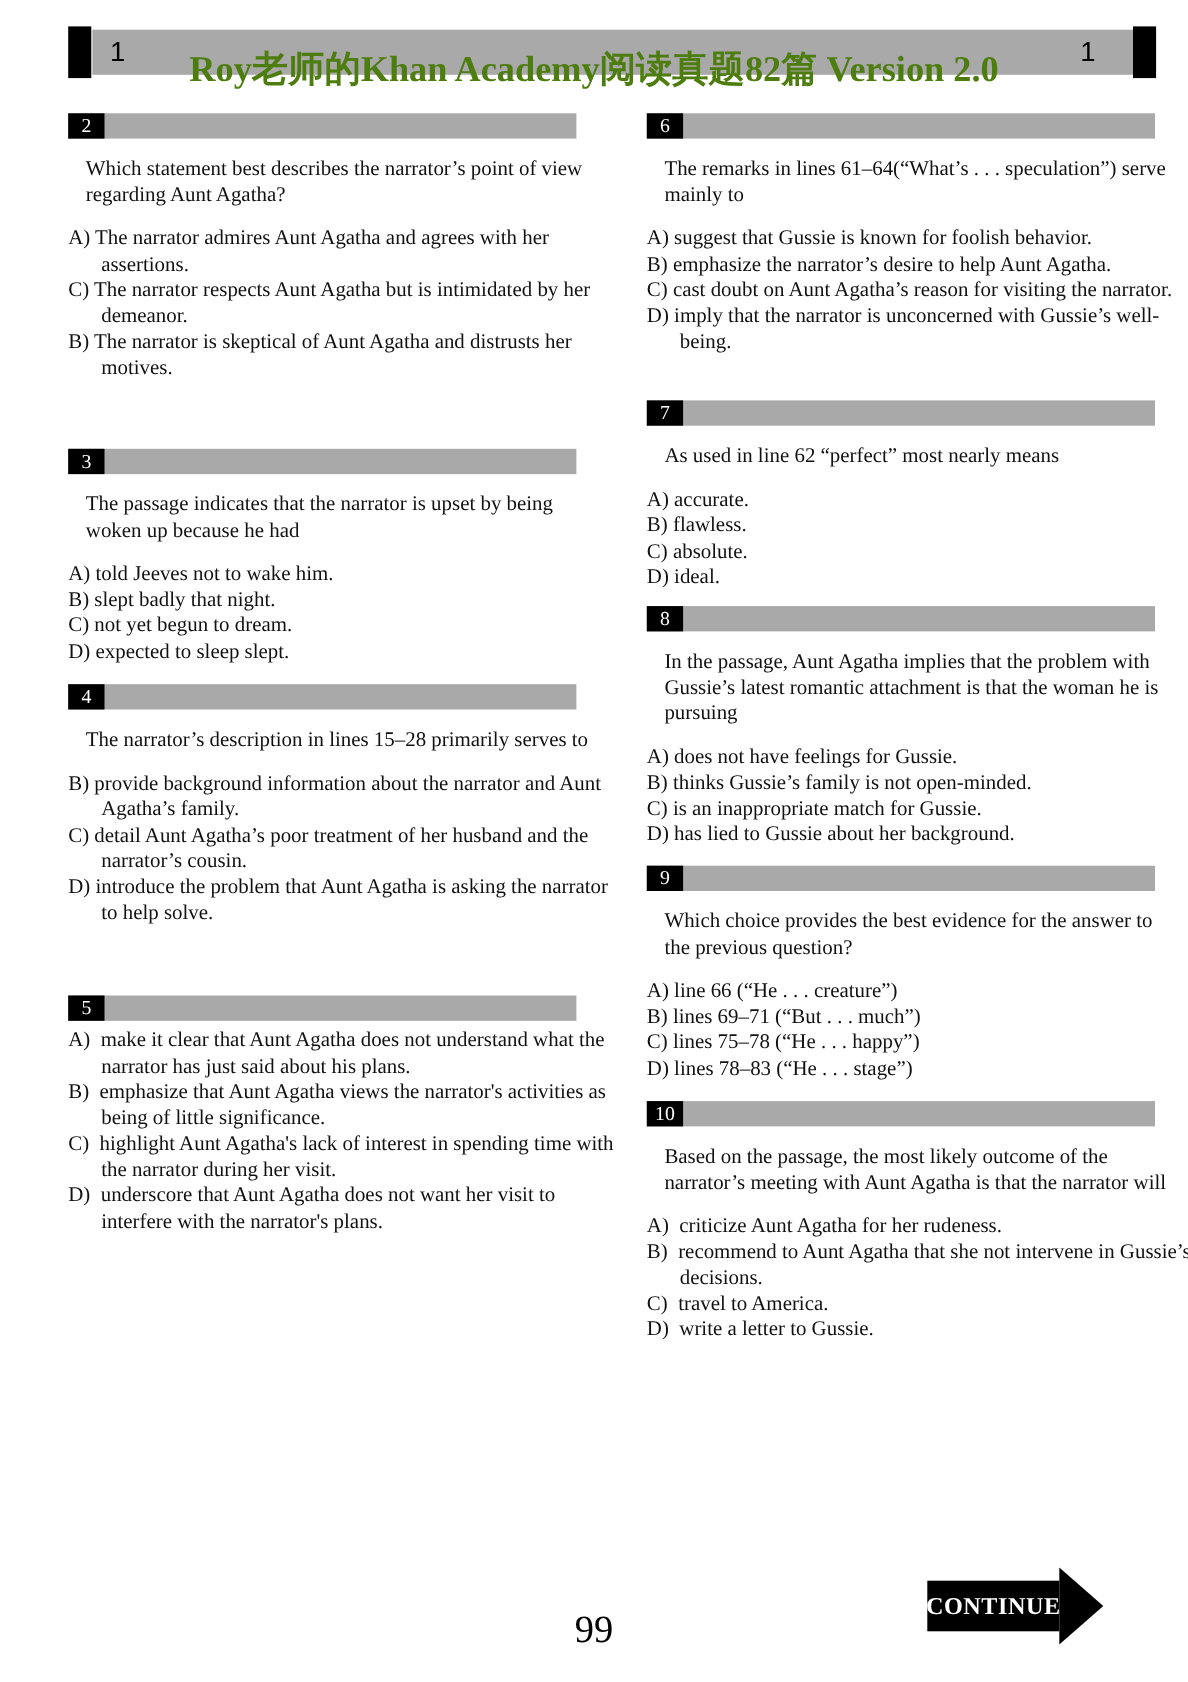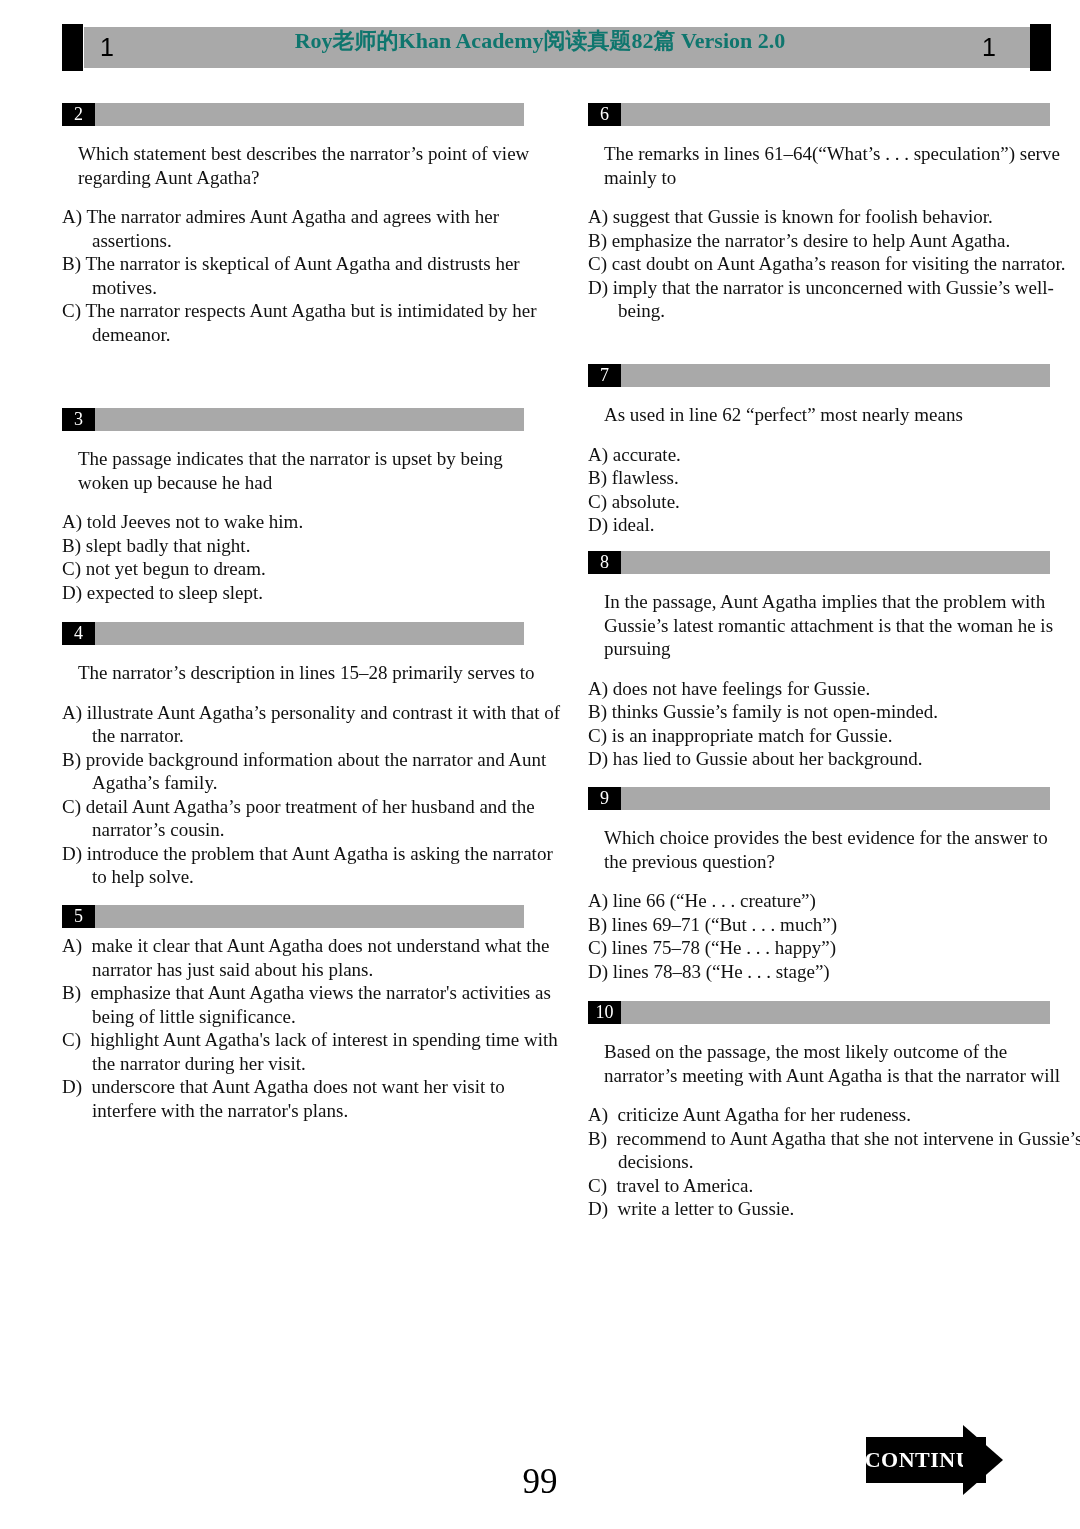--- a/index.html
+++ b/index.html
@@ -33,27 +33,27 @@
     top: 32px;
     font-family: "Liberation Sans", sans-serif;
     font-size: 25px;
     line-height: 30px;
     color: #000;
   }
   .header-pagenum.hp-left  { left: 100px; }
   .header-pagenum.hp-right { left: 982px; }
   .header-title {
     position: absolute;
-    top: 25px; left: 0;
+    top: 48px; left: 0;
     width: 100%;
     text-align: center;
     font-weight: bold;
-    font-size: 22px;
+    font-size: 33px;
     line-height: 32px;
-    color: #0f766e;
+    color: #4d7c0f;
   }
 
   
   .question { position: absolute; font-size: 19px; line-height: 23.5px; }
   .q-left  { left: 62px;  width: 505px; }
   .q-right { left: 588px; width: 495px; }
   .qbar {
     width: 462px; height: 23px;
     background: #a9a9a9;
     margin-bottom: 6px;
@@ -92,21 +92,20 @@
     top: 0; left: 0;
     width: 120px; height: 46px;
     background: #000000;
     color: #ffffff;
     display: flex;
     align-items: center;
     justify-content: center;
     font-weight: bold;
     font-size: 22px;
     letter-spacing: 0.5px;
-    margin-left: 23px;
   }
   .continue-arrowhead {
     position: absolute;
     left: 120px; top: -12px;
     width: 0; height: 0;
     border-top: 35px solid transparent;
     border-bottom: 35px solid transparent;
     border-left: 40px solid #000000;
   }
 </style>
@@ -119,37 +118,36 @@
   <div class="header-block hb-left"></div>
   <div class="header-block hb-right"></div>
   <div class="header-pagenum hp-left">1</div>
   <div class="header-pagenum hp-right">1</div>
   <div class="header-title">Roy老师的Khan Academy阅读真题82篇 Version 2.0</div>
 
   <section class="question q-left" style="top:103px">
     <div class="qbar"><span class="qnum">2</span></div>
     <p class="stem">Which statement best describes the narrator’s point of view regarding Aunt Agatha?</p>
     <div class="choice">A) The narrator admires Aunt Agatha and agrees with her assertions.</div>
+    <div class="choice">C) The narrator respects Aunt Agatha but is intimidated by her demeanor.</div>
     <div class="choice">B) The narrator is skeptical of Aunt Agatha and distrusts her motives.</div>
-    <div class="choice">C) The narrator respects Aunt Agatha but is intimidated by her demeanor.</div>
   </section>
 
   <section class="question q-left" style="top:408px">
     <div class="qbar"><span class="qnum">3</span></div>
     <p class="stem">The passage indicates that the narrator is upset by being woken up because he had</p>
     <div class="choice">A) told Jeeves not to wake him.</div>
     <div class="choice">B) slept badly that night.</div>
     <div class="choice">C) not yet begun to dream.</div>
     <div class="choice">D) expected to sleep slept.</div>
   </section>
 
   <section class="question q-left" style="top:622px">
     <div class="qbar"><span class="qnum">4</span></div>
     <p class="stem">The narrator’s description in lines 15–28 primarily serves to</p>
-    <div class="choice">A) illustrate Aunt Agatha’s personality and contrast it with that of the narrator.</div>
     <div class="choice">B) provide background information about the narrator and Aunt Agatha’s family.</div>
     <div class="choice">C) detail Aunt Agatha’s poor treatment of her husband and the narrator’s cousin.</div>
     <div class="choice">D) introduce the problem that Aunt Agatha is asking the narrator to help solve.</div>
   </section>
 
   <section class="question q-left" style="top:905px">
     <div class="qbar"><span class="qnum">5</span></div>
     <div class="choice">A)&nbsp; make it clear that Aunt Agatha does not understand what the narrator has just said about his plans.</div>
     <div class="choice">B)&nbsp; emphasize that Aunt Agatha views the narrator's activities as being of little significance.</div>
     <div class="choice">C)&nbsp; highlight Aunt Agatha's lack of interest in spending time with the narrator during her visit.</div>

